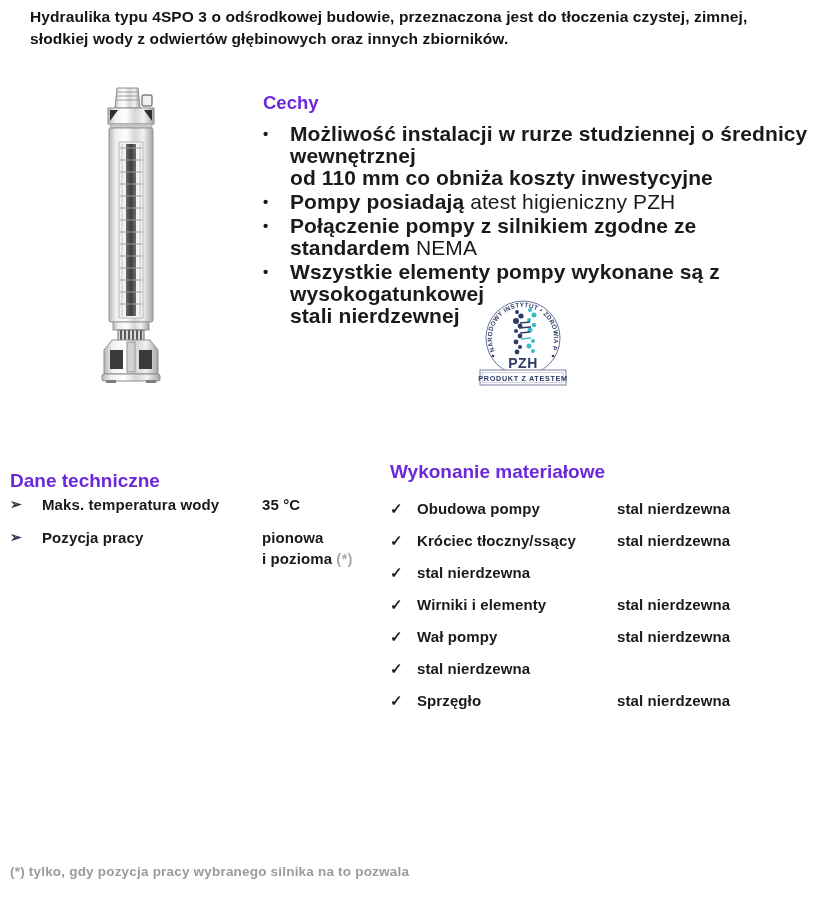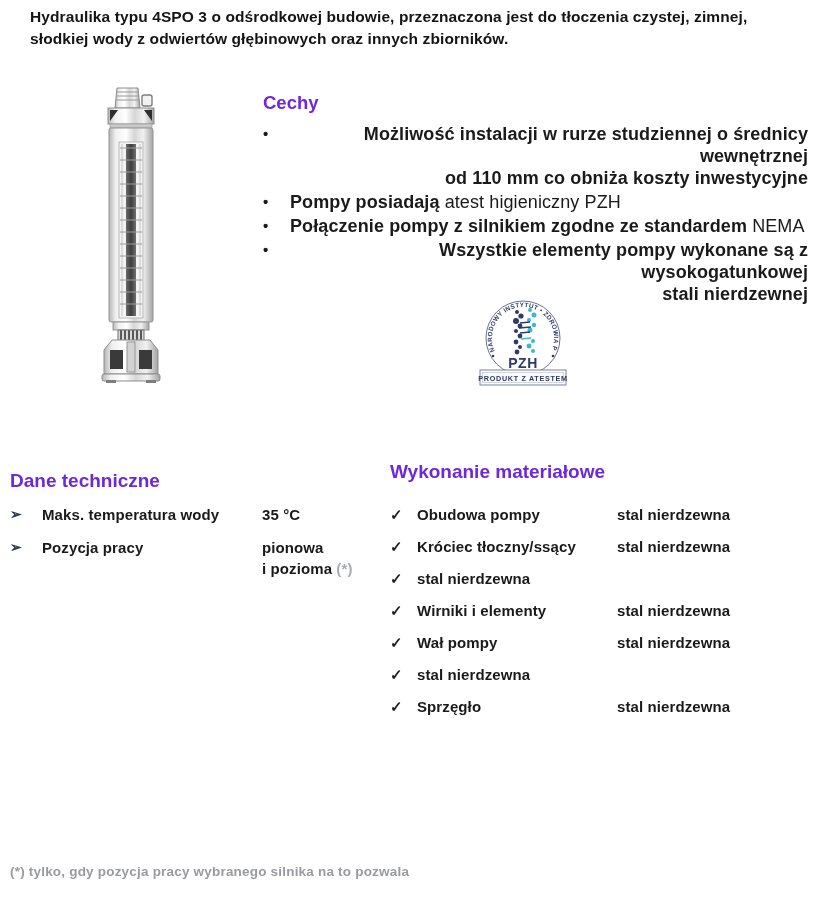--- a/index.html
+++ b/index.html
@@ -15,36 +15,36 @@
   }
   
   .pump { position:absolute; left:96px; top:86px; width:70px; height:298px; }
   
   .features { position:absolute; left:263px; top:92px; width:545px; }
   .h-blue { color:#6d28d9; font-weight:700; }
   .features h3 { font-size:18.5px; line-height:22px; margin-bottom:9px; }
   .features ul { list-style:none; }
   .features li { display:flex; margin-bottom:2px; }
   .features .bul { width:27px; flex:0 0 27px; font-size:15px; font-weight:700; line-height:22px; }
-  .features .btxt { font-size:18px; font-weight:600; line-height:22px; white-space:pre-line; letter-spacing:0.1px;text-align:right; }
+  .features .btxt { font-size:21px; font-weight:600; line-height:22px; white-space:pre-line; letter-spacing:0.1px; }
   .features .btxt b { font-weight:400; }
   
   .badge { position:absolute; left:471px; top:296px; width:104px; height:100px; }
   
   .technical { position:absolute; left:10px; top:470px; width:370px; }
   .technical h2, .materials h2 { font-size:19px; line-height:22px; }
-  .technical h2 { margin-bottom:12px; }
+  .technical h2 { margin-bottom:2px; }
   .t-row { display:flex; margin-bottom:12px; font-size:15px; font-weight:700; line-height:21px; }
   .t-row .arrow { width:32px; flex:0 0 32px; color:#27344c; font-size:14px; }
   .t-row .t-label { width:220px; flex:0 0 220px; letter-spacing:0.1px; }
   .t-row .t-value { white-space:pre-line; letter-spacing:0.1px; }
   .t-row .note { color:#a9abae; font-weight:600; }
   
   .materials { position:absolute; left:390px; top:461px; width:420px; }
-  .materials h2 { margin-bottom:22px; }
+  .materials h2 { margin-bottom:16px; }
   .m-row { display:flex; margin-bottom:12px; font-size:15px; line-height:20px; }
   .m-row .check { width:27px; flex:0 0 27px; font-weight:700; color:#1c1c1c; }
   .m-row .m-label { width:200px; flex:0 0 200px; font-weight:700; letter-spacing:0.1px; }
   .m-row .m-value { font-weight:600; letter-spacing:0.1px; }
   
   .footnote {
     position:absolute; left:10px; top:864px; font-size:13.5px; font-weight:600;
     color:#999b9e; letter-spacing:0.2px;
   }
 </style>

